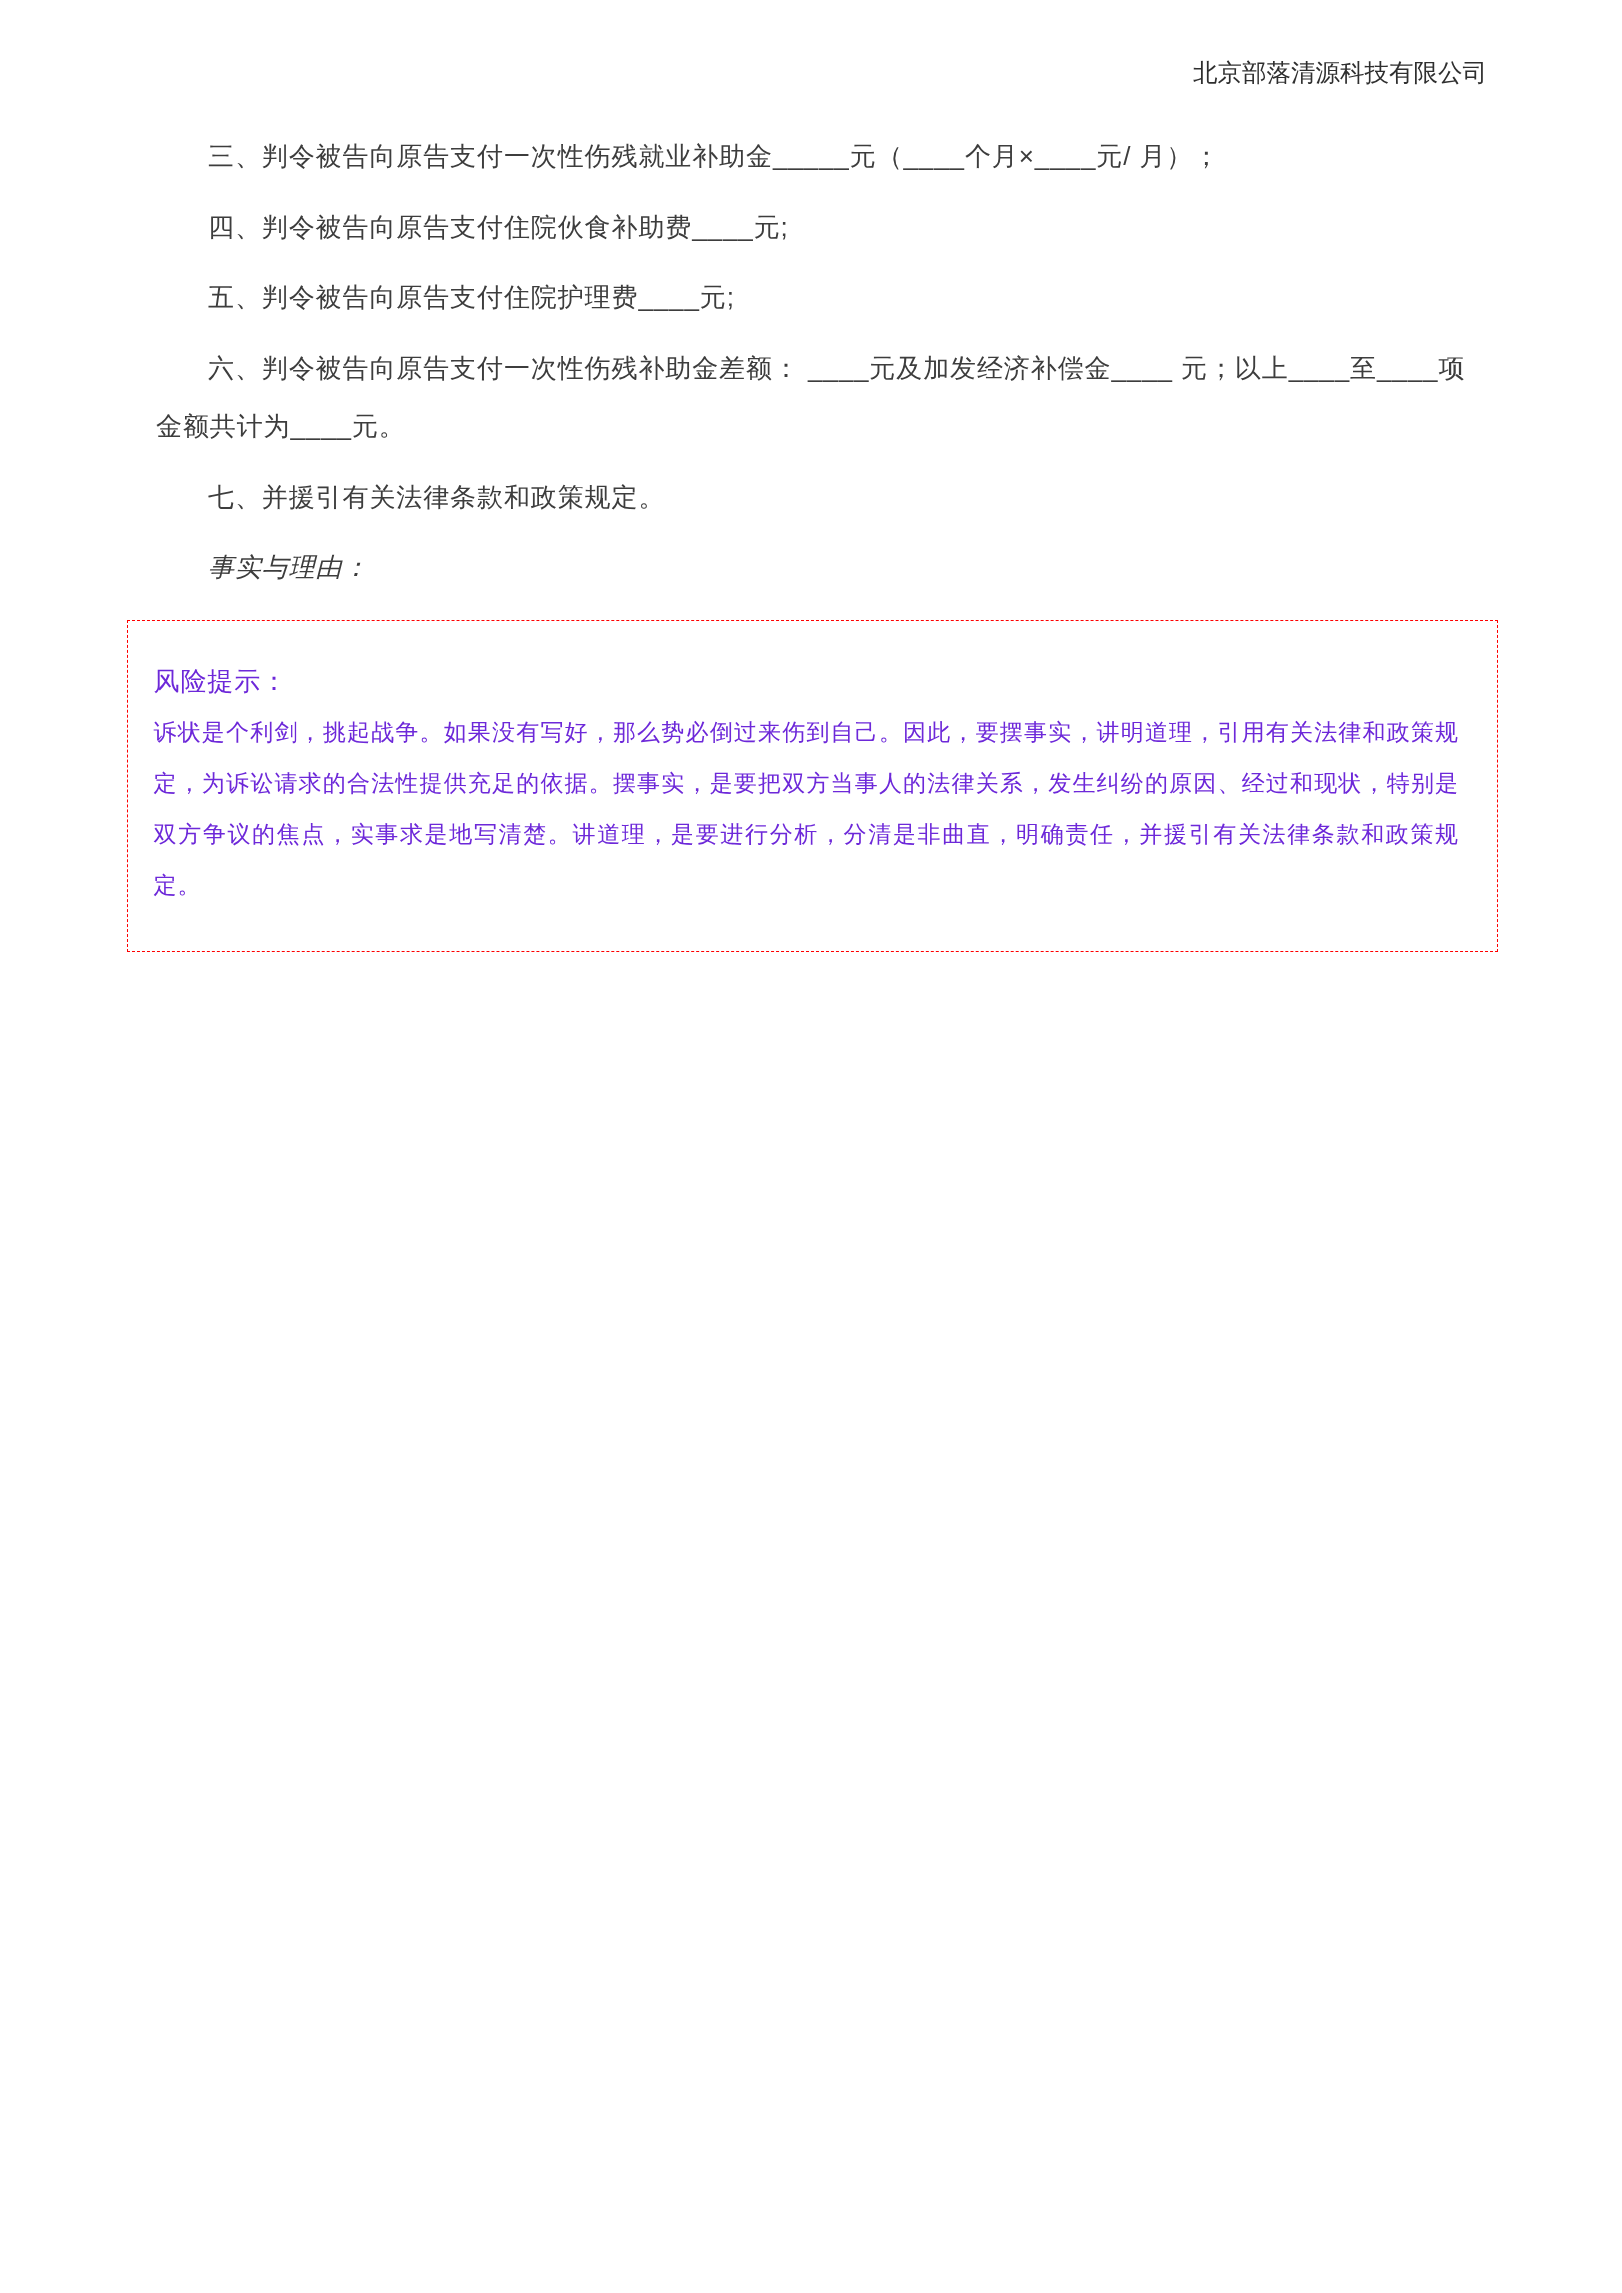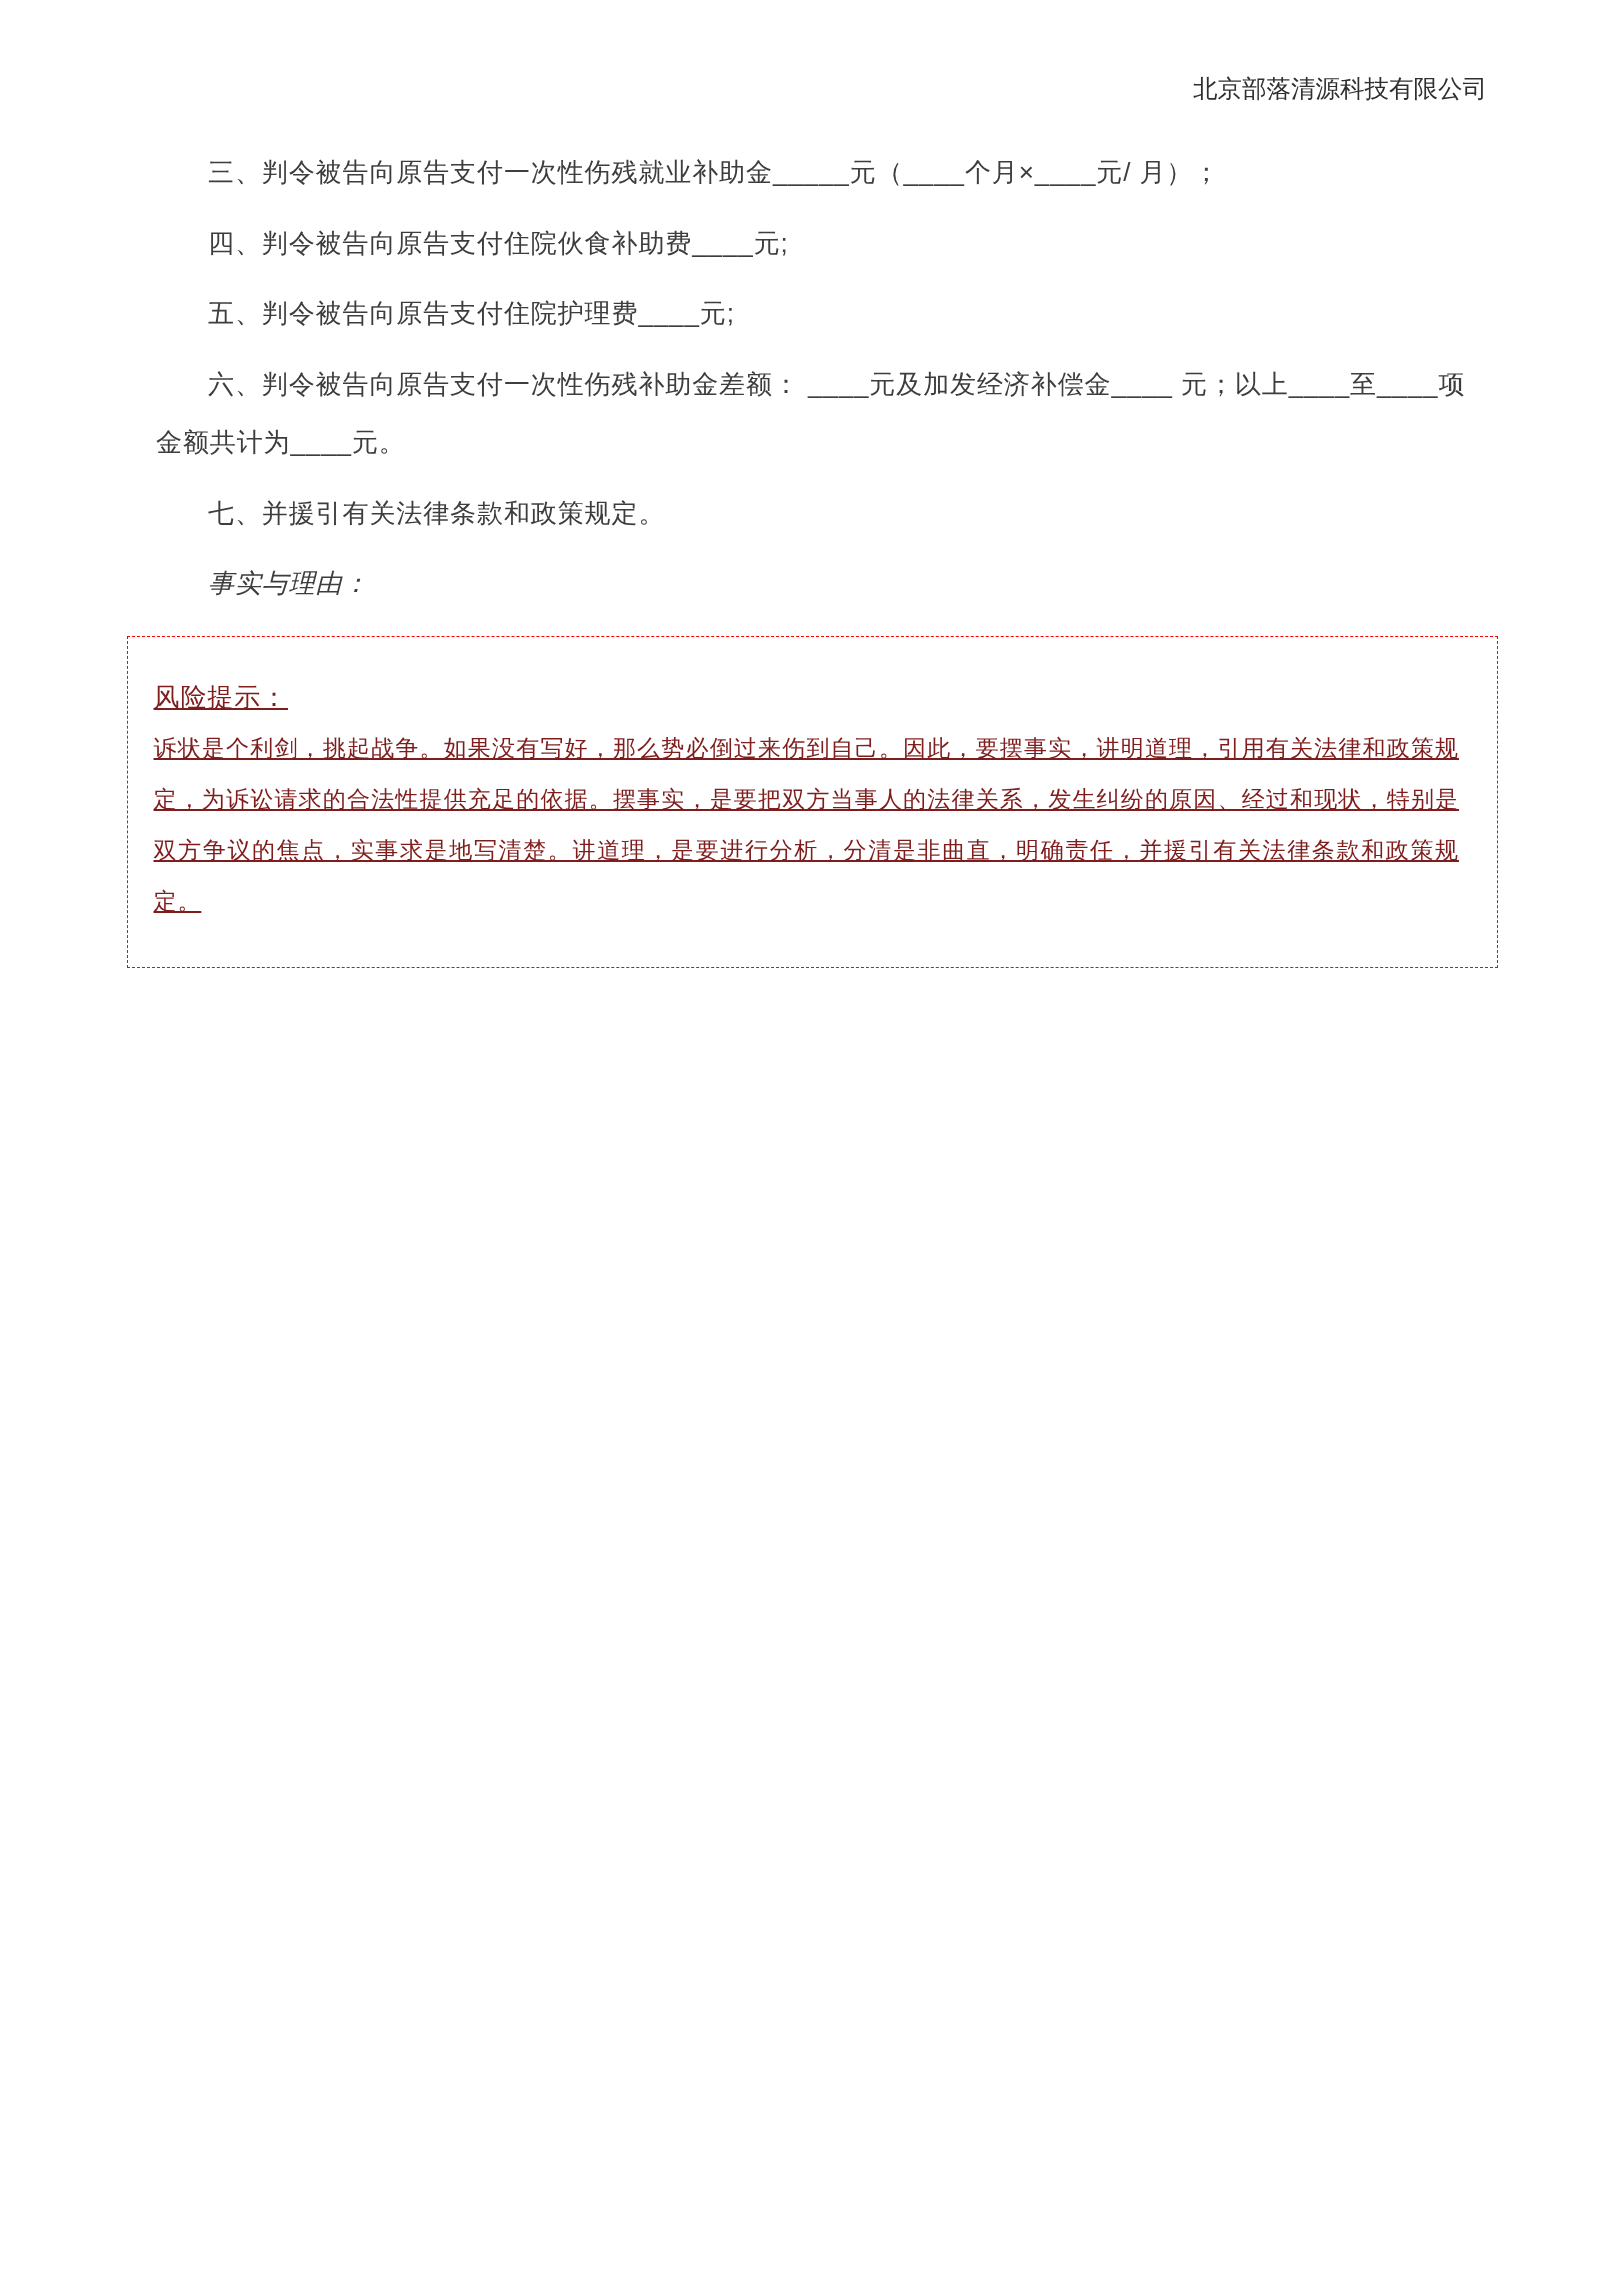--- a/index.html
+++ b/index.html
@@ -7,21 +7,21 @@
   body {
     font-family: "Liberation Sans", "DejaVu Sans", sans-serif;
   }
   .page {
     position: relative;
     width: 1623px;
     height: 2294px;
     margin: 0 auto;
     background: #ffffff;
     color: #3d3d3d;
-    padding: 72px 136px 0 156px;
+    padding: 56px 136px 0 156px;
     overflow: hidden;
   }
   .company-header {
     text-align: right;
     font-size: 24.5px;
     line-height: 33px;
     margin-bottom: 38px;
     color: #2f2f2f;
   }
   .doc-body {
@@ -38,22 +38,21 @@
     text-indent: 2em;
     line-height: 58px;
     margin-bottom: 12.7px;
     letter-spacing: 0.9px;
     font-style: italic;
   }
   .risk-box {
     margin: 23.6px -11px 0 -29px;
     border: 1.8px dashed #ff0000;
     padding: 35px 38px 40px 25.5px;
-    color: #7f1d1d;
-    text-decoration: underline;
+    color: #6d28d9;
   }
   .risk-title {
     font-size: 26px;
     line-height: 51px;
     letter-spacing: 0.9px;
   }
   .risk-text {
     font-size: 23px;
     line-height: 51px;
     letter-spacing: 0.9px;

